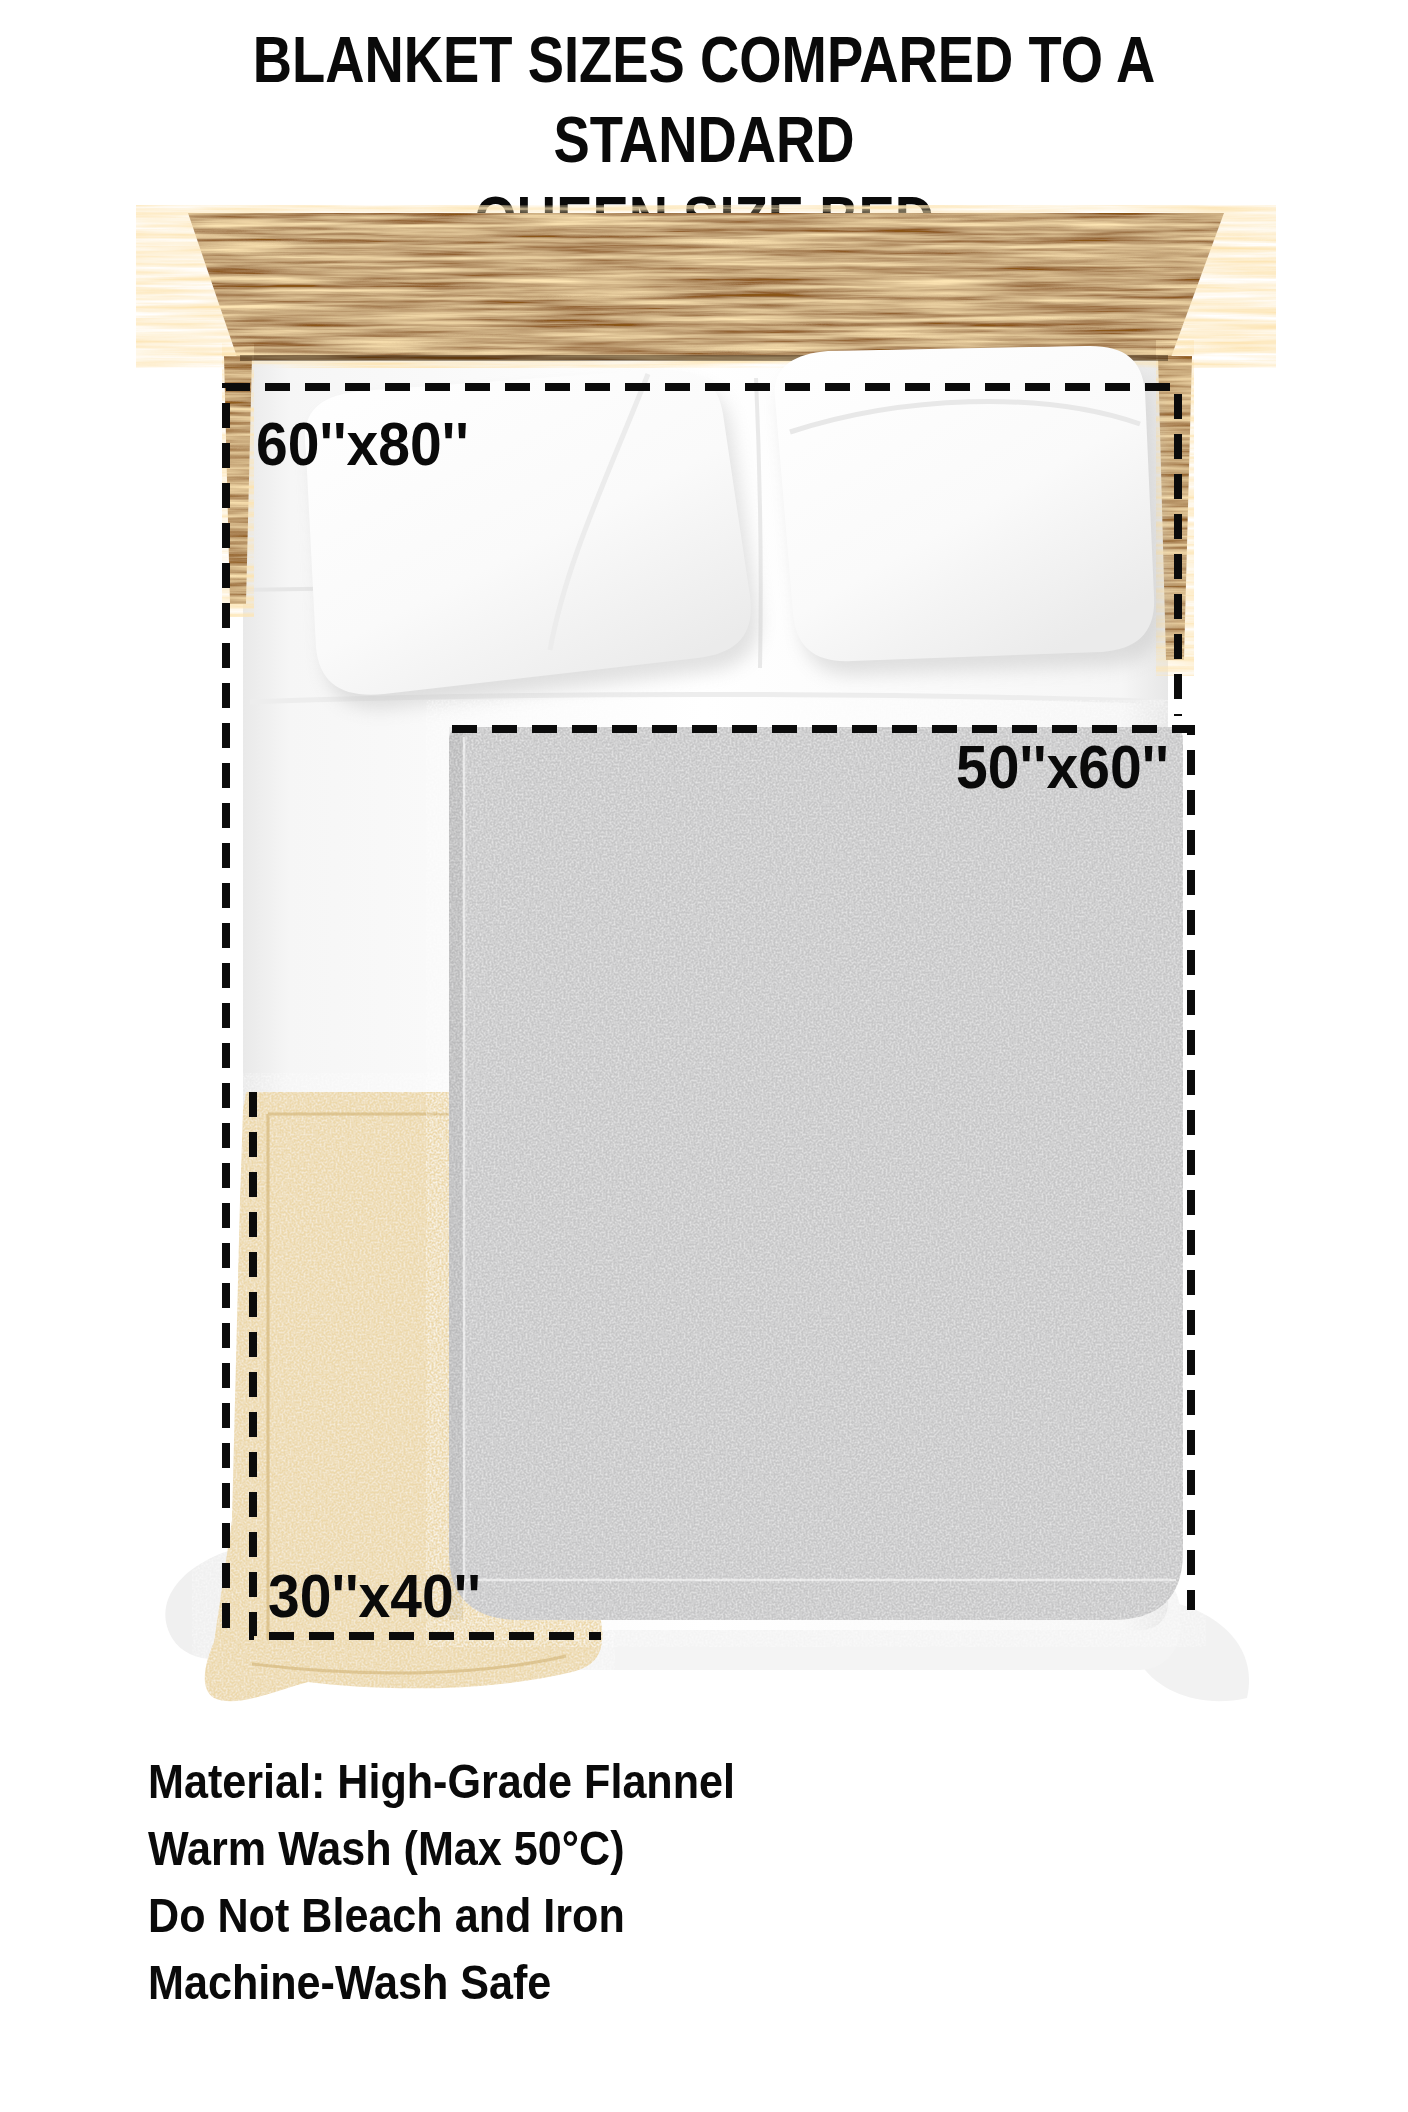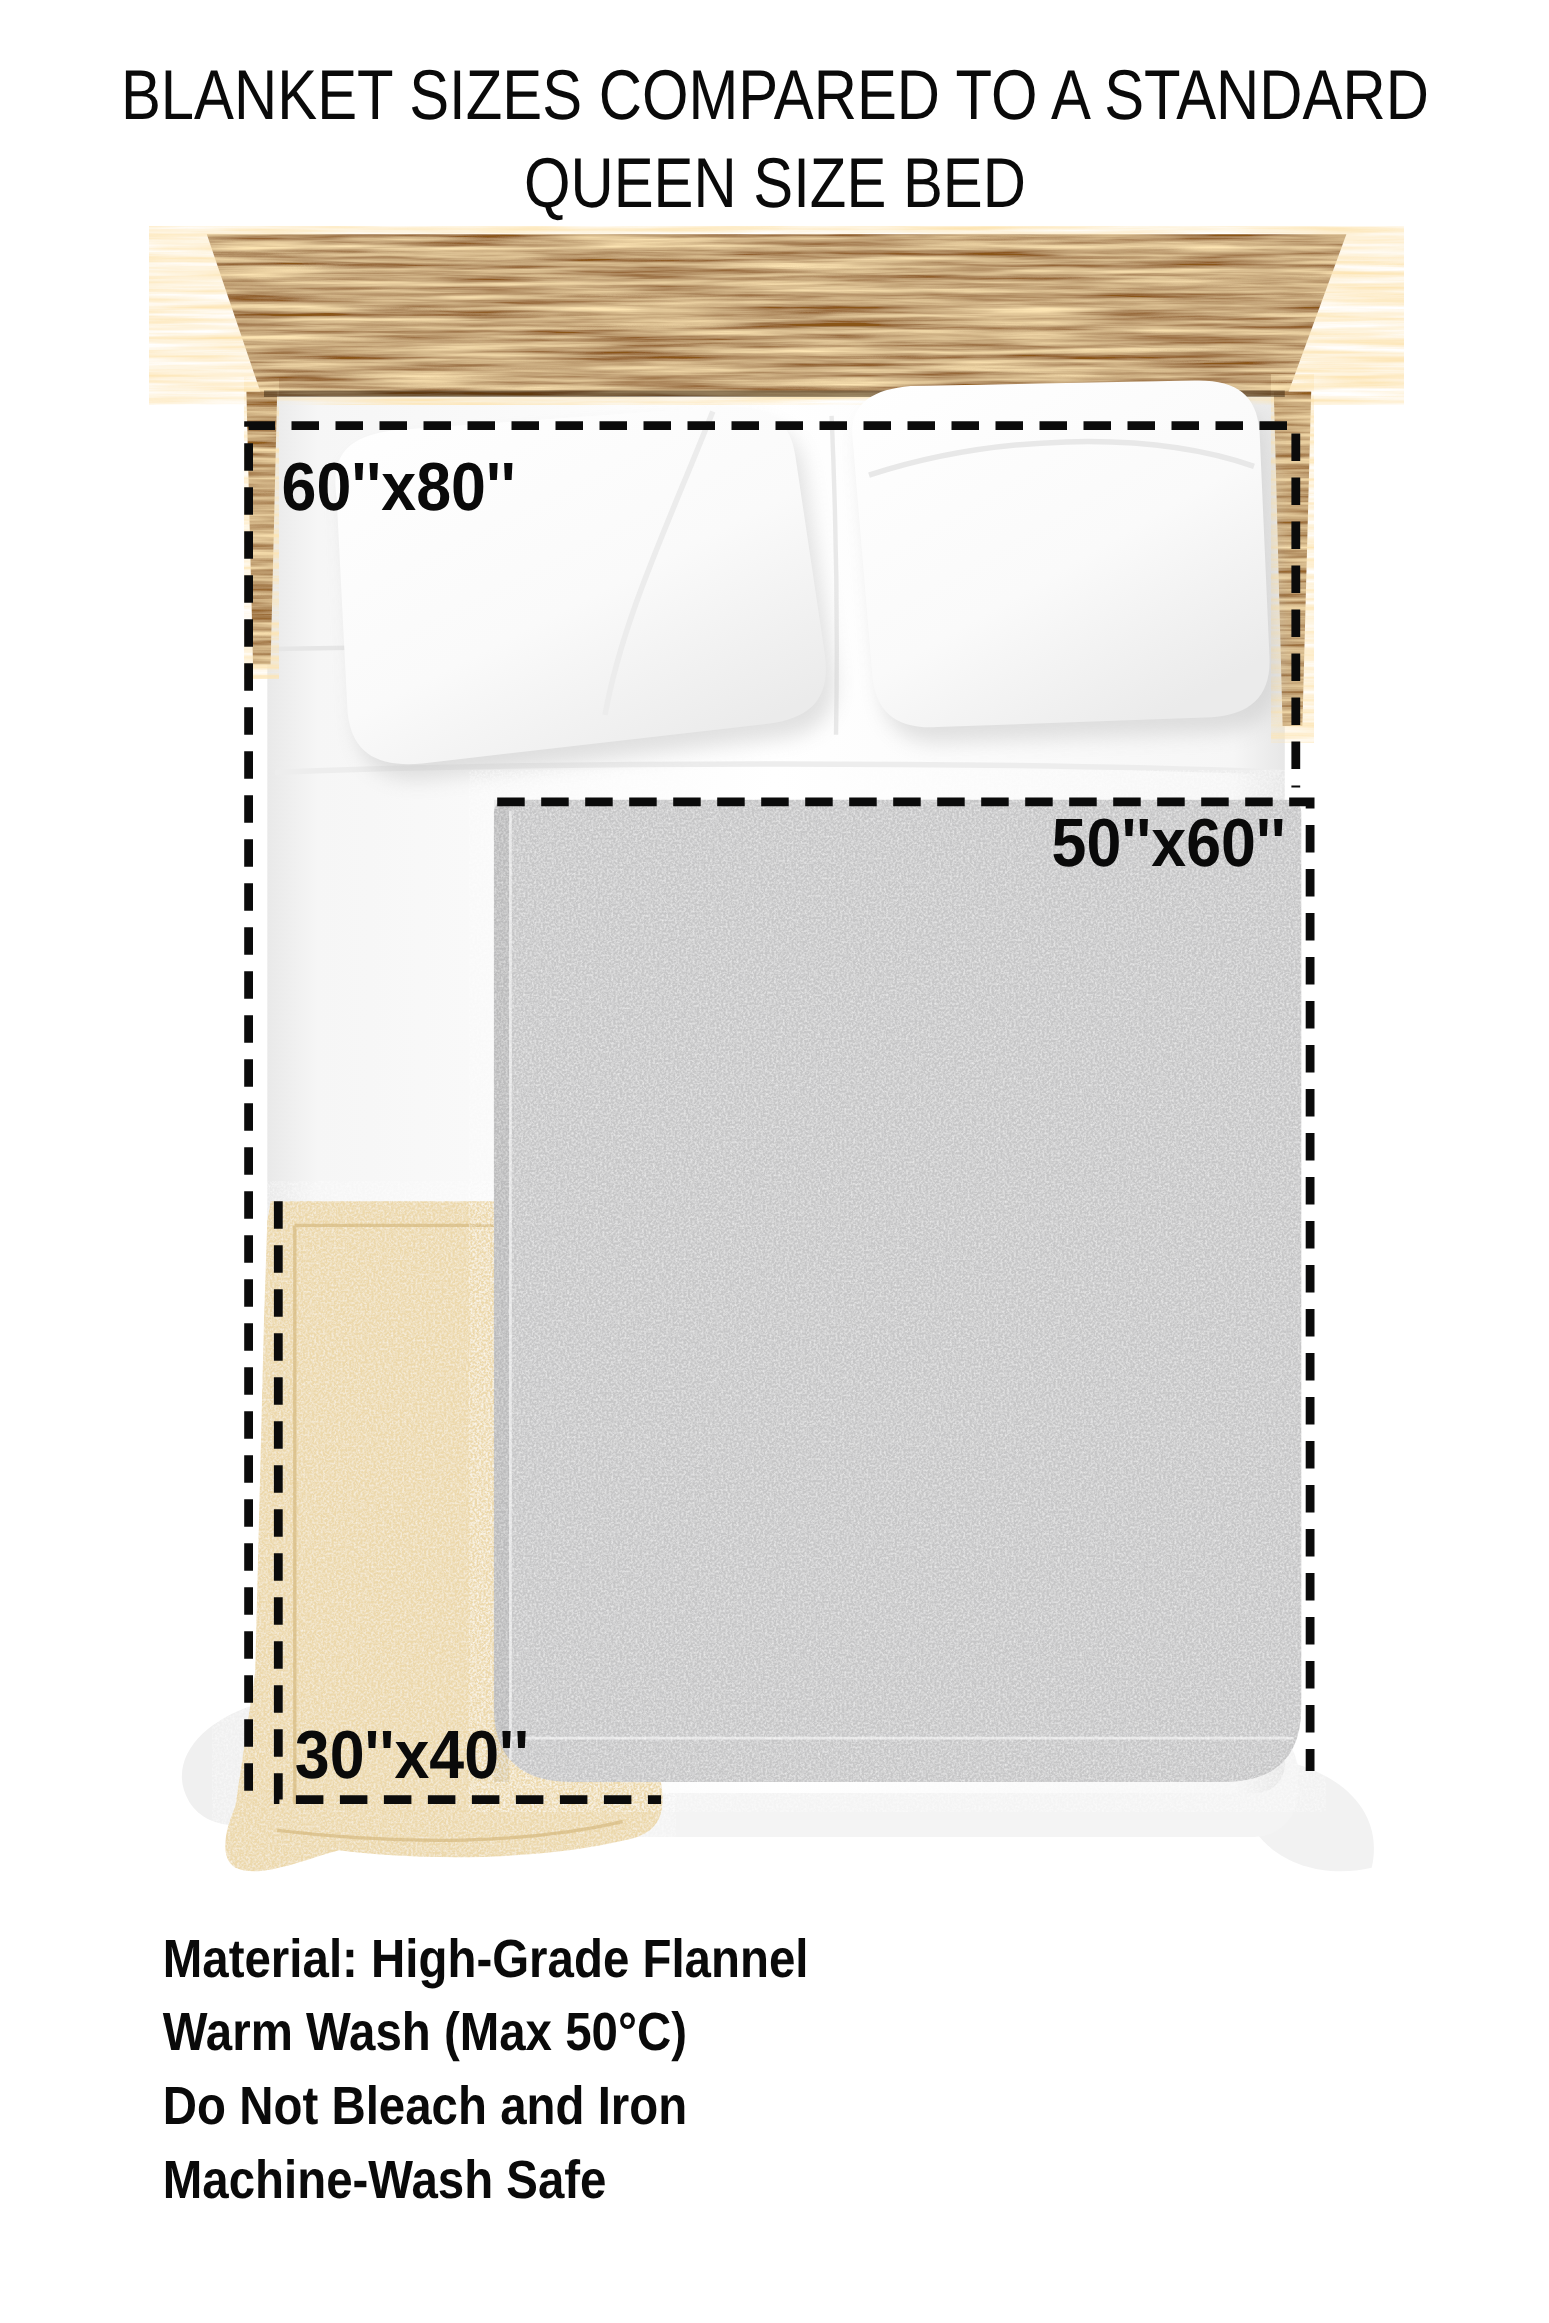--- a/index.html
+++ b/index.html
@@ -7,23 +7,23 @@
     position:relative;
     width:1408px;
     height:2112px;
     background:#ffffff;
     overflow:hidden;
     font-family:"Liberation Sans",sans-serif;
     color:#0a0a0a;
   }
   .title{
     position:absolute;
-    left:0; right:0; top:46px;
+    left:0; right:0; top:20px;
     text-align:center;
-    font-weight:400;
+    font-weight:700;
     font-size:64px;
     line-height:80px;
     letter-spacing:0;
   }
   .title .tline{display:block;}
   .title .cond{display:inline-block; transform:scaleX(.85);}
   .scene-svg{position:absolute; left:0; top:0;}
   .size-label{
     position:absolute;
     font-weight:700;

